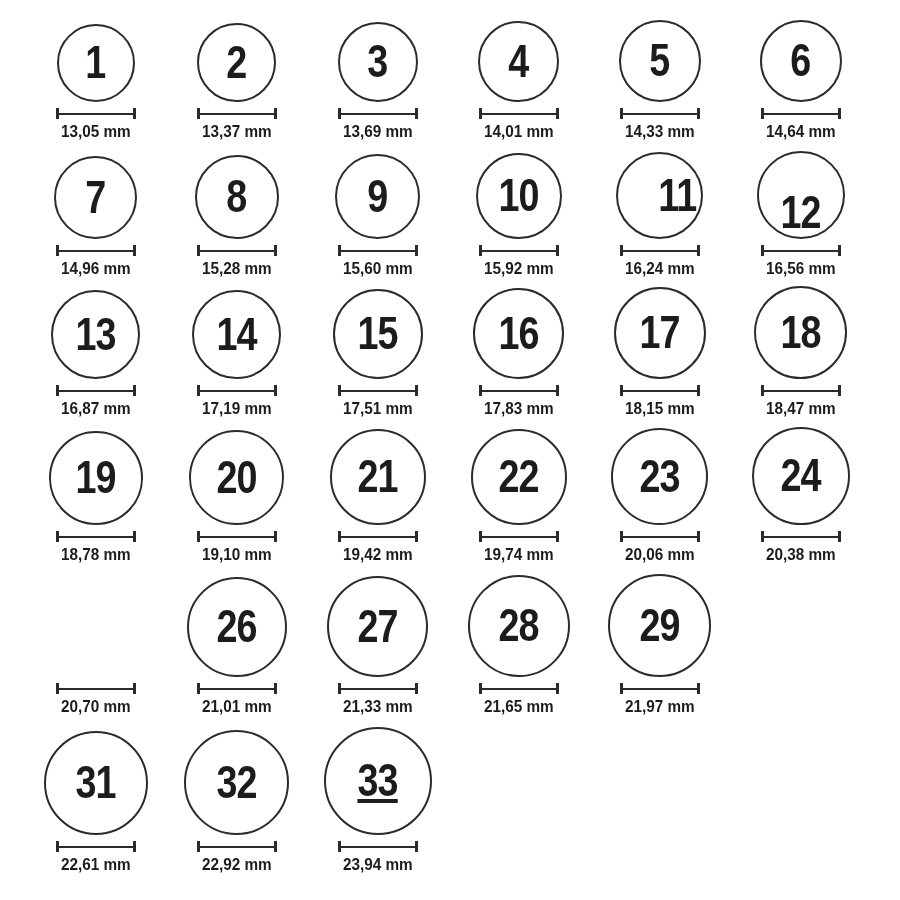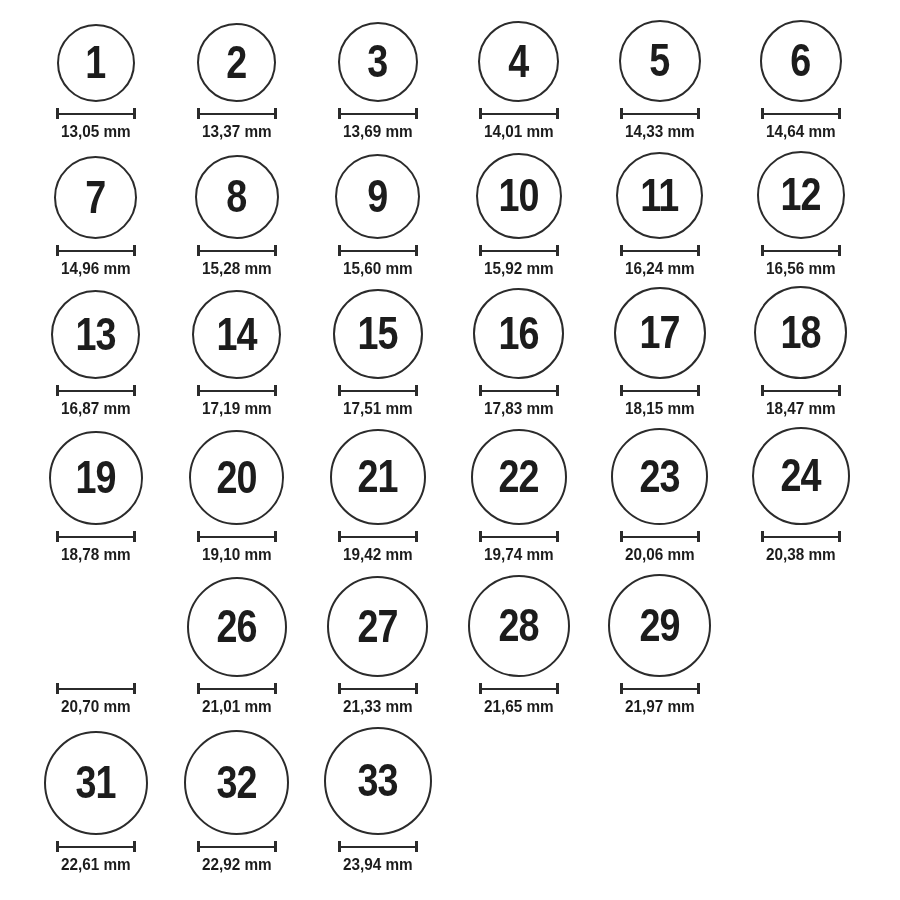--- a/index.html
+++ b/index.html
@@ -180,31 +180,31 @@
     <div class="circle" style="width: 86px; height: 86px;">
       <span class="num">10</span>
     </div>
     <div class="measure">
       <span class="bar"></span>
     </div>
     <div class="mm">15,92 mm</div>
   </div>
 
   <div class="cell">
-    <div class="circle" style="width: 87px; height: 87px;">
+    <div class="circle" style="width: 87px; height: 87px; justify-content: flex-end;">
       <span class="num">11</span>
     </div>
     <div class="measure">
       <span class="bar"></span>
     </div>
     <div class="mm">16,24 mm</div>
   </div>
 
   <div class="cell">
-    <div class="circle" style="width: 88px; height: 88px;">
+    <div class="circle" style="width: 88px; height: 88px; align-items: flex-end;">
       <span class="num">12</span>
     </div>
     <div class="measure">
       <span class="bar"></span>
     </div>
     <div class="mm">16,56 mm</div>
   </div>
 </div>
     <div class="row">
   <div class="cell">
@@ -392,21 +392,21 @@
     <div class="circle" style="width: 105px; height: 105px;">
       <span class="num">32</span>
     </div>
     <div class="measure">
       <span class="bar"></span>
     </div>
     <div class="mm">22,92 mm</div>
   </div>
 
   <div class="cell">
-    <div class="circle" style="width: 108px; height: 108px;">
+    <div class="circle" style="width: 108px; height: 108px; text-decoration: underline;">
       <span class="num">33</span>
     </div>
     <div class="measure">
       <span class="bar"></span>
     </div>
     <div class="mm">23,94 mm</div>
   </div>
 </div>
   </div>
 

